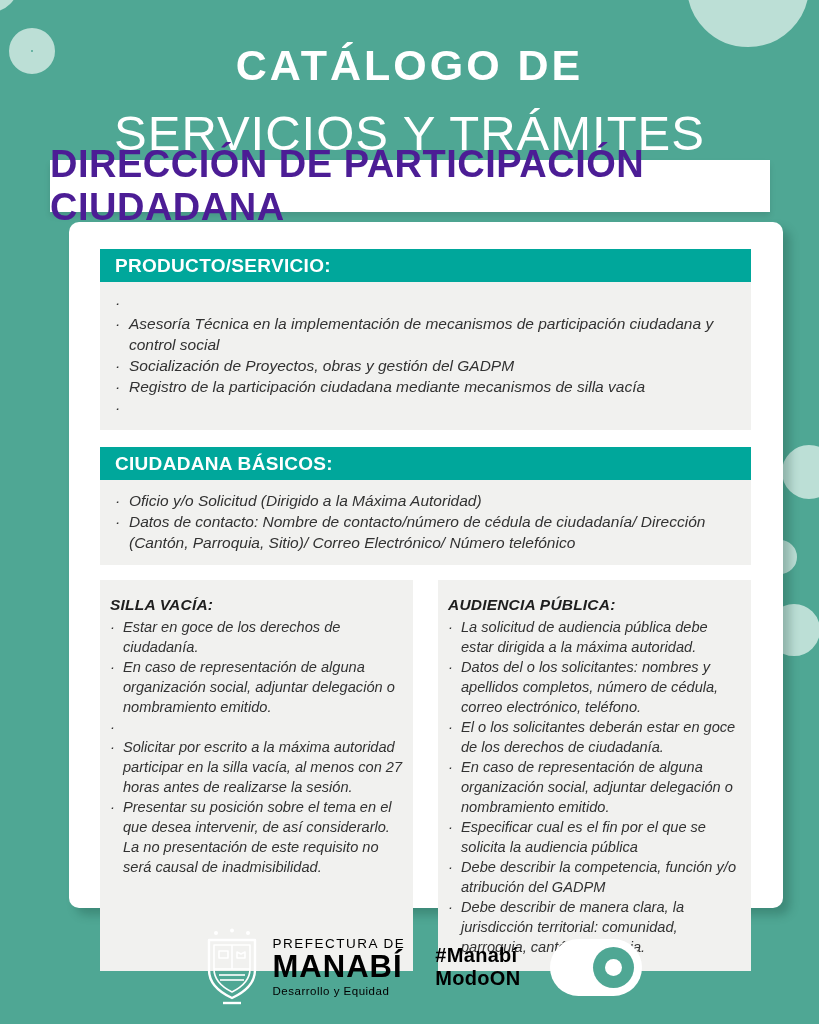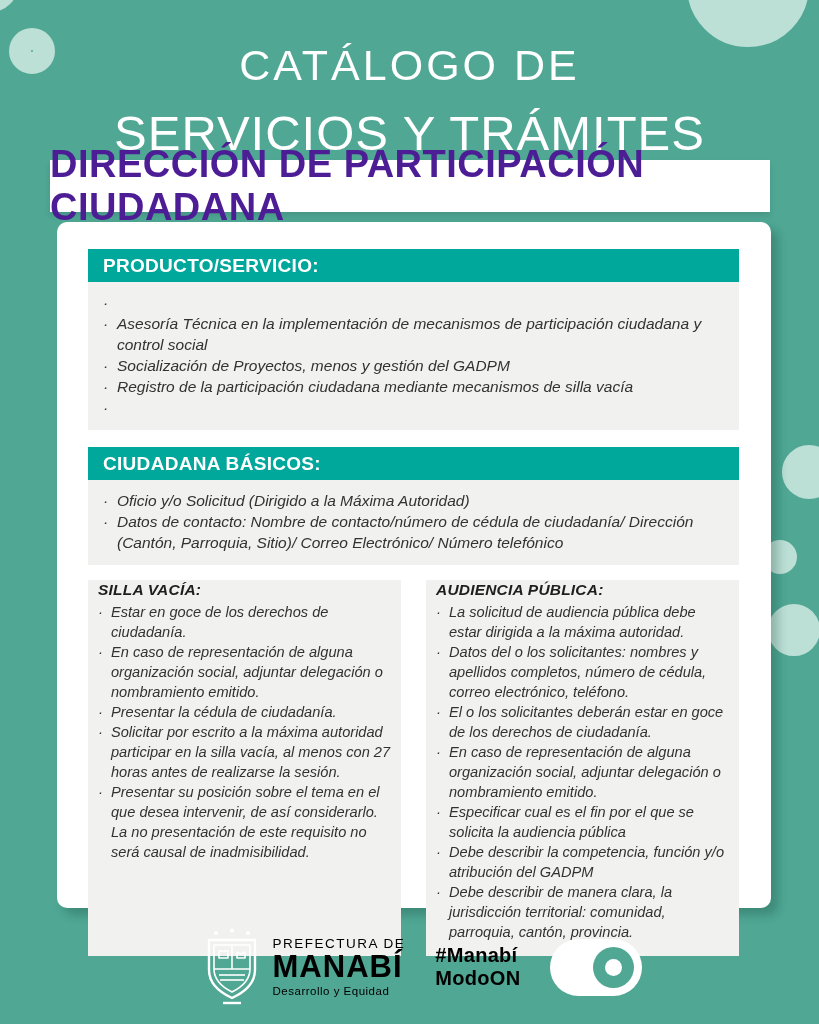--- a/index.html
+++ b/index.html
@@ -22,35 +22,35 @@
   }
   .donut-tl-corner { left: -36px; top: -42px; width: 38px; height: 38px; border-width: 27px; }
   .donut-tl-big    { left: 9px;   top: 28px;  width: 46px; height: 46px; border-width: 22px; }
   .donut-tr-big    { left: 687px; top: -75px; width: 100px; height: 100px; border-width: 61px; }
   .donut-r-a      { left: 782px; top: 445px; width: 48px; height: 48px; border-width: 27px; }
   .donut-r-b      { left: 763px; top: 540px; width: 30px; height: 30px; border-width: 17px; }
   .donut-r-c      { left: 768px; top: 604px; width: 44px; height: 44px; border-width: 26px; }
 
   
   .title-block { position: absolute; top: 42px; left: 0; width: 100%; text-align: center; color: #ffffff; }
-  .title-line1 { font-size: 43px; font-weight: 400; letter-spacing: 3px; line-height: 1.1; }
+  .title-line1 { font-size: 43px; font-weight: 700; letter-spacing: 3px; line-height: 1.1; }
   .title-line2 { font-size: 49px; font-weight: 400; letter-spacing: 1px; line-height: 1.1; margin-top: 18px; }
 
   
   .banner {
     position: absolute; left: 50px; top: 160px; width: 720px; height: 52px;
     background: #ffffff;
     display: flex; align-items: center; justify-content: center;
     box-shadow: 0 4px 6px rgba(0,0,0,0.10);
   }
   .banner-text { color: #4c1d95; font-size: 38px; font-weight: 800; letter-spacing: 0.5px; }
 
   
   .card {
-    position: absolute; left: 57px; top: 222px; width: 714px; height: 686px;
+    position: absolute; left: 69px; top: 222px; width: 714px; height: 686px;
     background: #ffffff;
     border-radius: 10px;
     box-shadow: 7px 7px 10px rgba(10,50,40,0.25);
     padding: 27px 32px 30px 31px;
   }
   .section-header {
     background: #00A79B; color: #ffffff;
     height: 33px; display: flex; align-items: center;
     padding-left: 15px;
     font-size: 19px; font-weight: 800; letter-spacing: 0.3px;
@@ -65,21 +65,21 @@
   ul.bullets li {
     display: flex;
     font-style: italic; color: #323232;
     font-size: 15.5px; line-height: 21px; font-weight: 500;
   }
   ul.bullets .dot { width: 14px; flex: 0 0 14px; text-align: left; }
 
   .two-cols { display: flex; gap: 25px; align-items: stretch; }
   .col {
     background: #F1F1EF; flex: 1 1 0;
-    padding: 0 9px 14px 10px;
+    padding: 15px 9px 14px 10px;
   }
   .col-heading {
     font-style: italic; font-weight: 800; color: #1e1e1e;
     font-size: 15.5px; line-height: 20px; margin-bottom: 2px; letter-spacing: 0.2px;
   }
   .col ul.bullets li { font-size: 14.6px; line-height: 20px; }
   .col ul.bullets .dot { width: 13px; flex: 0 0 13px; }
 
   
   .footer {
@@ -136,21 +136,21 @@
             <span class="dot">·</span>
           </li>
 
           <li>
             <span class="dot">·</span>
             <span>Asesoría Técnica en la implementación de mecanismos de participación ciudadana y control social</span>
           </li>
 
           <li>
             <span class="dot">·</span>
-            <span>Socialización de Proyectos, menos y gestión del GADPM</span>
+            <span>Socialización de Proyectos, obras y gestión del GADPM</span>
           </li>
 
           <li>
             <span class="dot">·</span>
             <span>Registro de la participación ciudadana mediante mecanismos de silla vacía</span>
           </li>
 
           <li>
             <span class="dot">·</span>
           </li>
@@ -189,21 +189,20 @@
               <span>Estar en goce de los derechos de ciudadanía.</span>
             </li>
 
             <li>
               <span class="dot">·</span>
               <span>En caso de representación de alguna organización social, adjuntar delegación o nombramiento emitido.</span>
             </li>
 
             <li>
               <span class="dot">·</span>
-              <span>Presentar la cédula de ciudadanía.</span>
             </li>
 
             <li>
               <span class="dot">·</span>
               <span>Solicitar por escrito a la máxima autoridad participar en la silla vacía, al menos con 27 horas antes de realizarse la sesión.</span>
             </li>
 
             <li>
               <span class="dot">·</span>
               <span>Presentar su posición sobre el tema en el que desea intervenir, de así considerarlo. La no presentación de este requisito no será causal de inadmisibilidad.</span>

